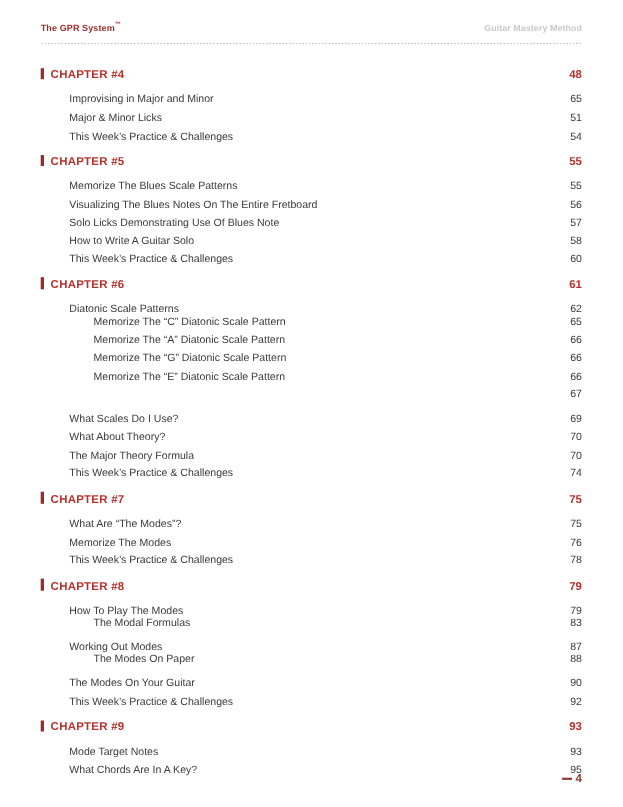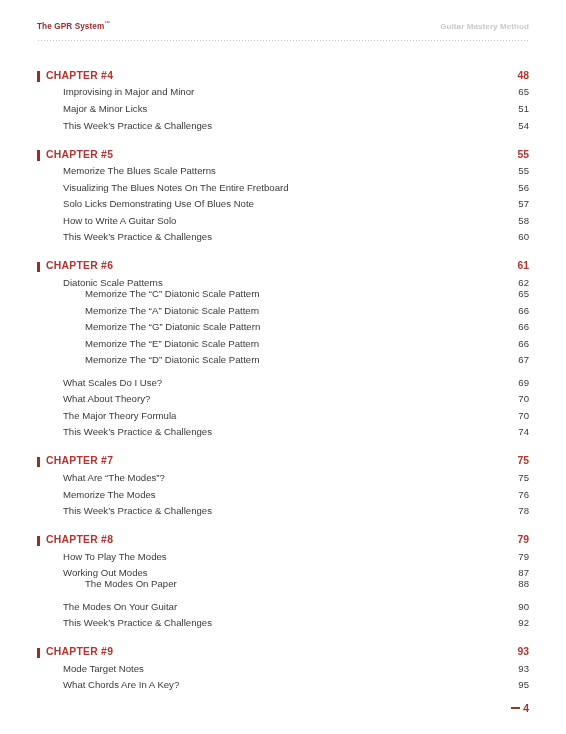--- a/index.html
+++ b/index.html
@@ -76,21 +76,20 @@
     flex: 0 0 auto;
     text-align: right;
     min-width: 16px;
   }
 
   
   .row.chapter {
     height: 19px;
     position: relative;
     padding-left: 0;
-    align-items: flex-end;
   }
   .chapter-bar {
     display: inline-block;
     width: 3px;
     height: 10.5px;
     background: #9c2b2b;
     margin-right: 6px;
     position: relative;
     top: 1px;
     flex: 0 0 auto;
@@ -237,21 +236,20 @@
           <span class="title">Memorize The “G” Diatonic Scale Pattern</span>
           <span class="filler"></span>
           <span class="pageno">66</span>
         </div>
         <div class="row level2">
           <span class="title">Memorize The “E” Diatonic Scale Pattern</span>
           <span class="filler"></span>
           <span class="pageno">66</span>
         </div>
         <div class="row level2">
-          <span class="title">Memorize The “D” Diatonic Scale Pattern</span>
           <span class="filler"></span>
           <span class="pageno">67</span>
         </div>
         <div class="row level1">
           <span class="title">What Scales Do I Use?</span>
           <span class="filler"></span>
           <span class="pageno">69</span>
         </div>
         <div class="row level1">
           <span class="title">What About Theory?</span>
@@ -296,20 +294,25 @@
         <div class="row chapter">
           <span class="chapter-bar"></span>
           <span class="title">CHAPTER #8</span>
           <span class="filler"></span>
           <span class="pageno">79</span>
         </div>
         <div class="row level1">
           <span class="title">How To Play The Modes</span>
           <span class="filler"></span>
           <span class="pageno">79</span>
+        </div>
+        <div class="row level2">
+          <span class="title">The Modal Formulas</span>
+          <span class="filler"></span>
+          <span class="pageno">83</span>
         </div>
         <div class="row level1">
           <span class="title">Working Out Modes</span>
           <span class="filler"></span>
           <span class="pageno">87</span>
         </div>
         <div class="row level2">
           <span class="title">The Modes On Paper</span>
           <span class="filler"></span>
           <span class="pageno">88</span>

